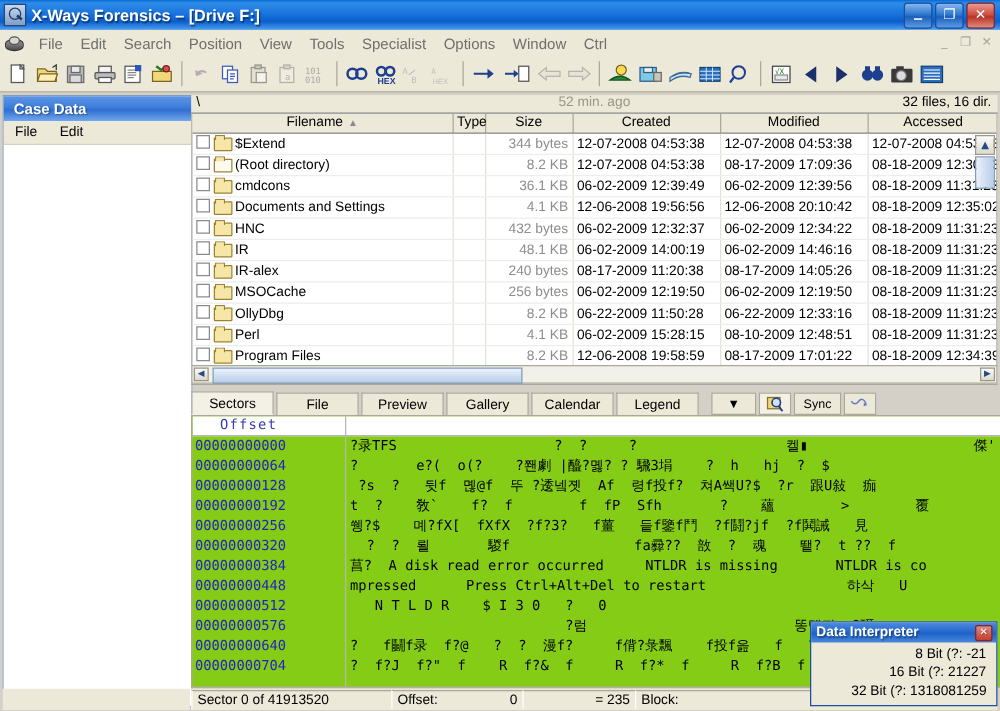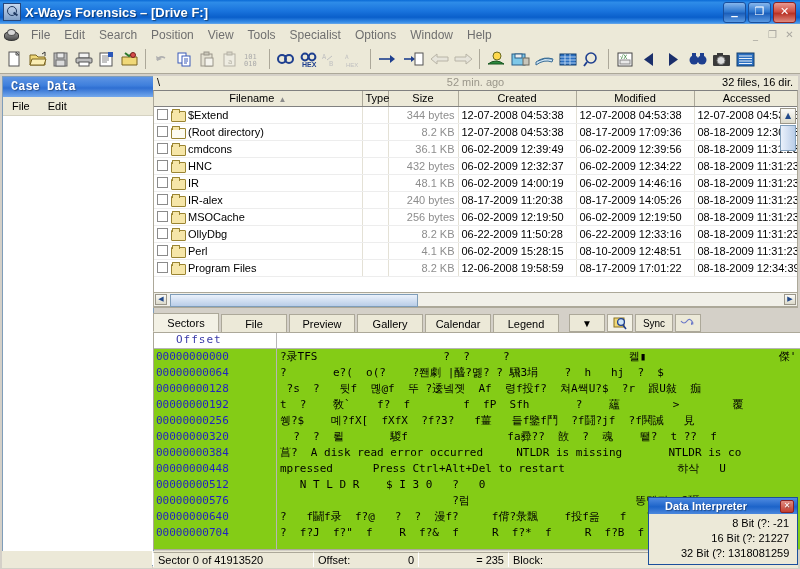--- a/index.html
+++ b/index.html
@@ -83,21 +83,20 @@
   .casepanel{
     position:absolute;left:2px;top:76px;width:150px;height:488px;
     border:1px solid #7f9db9;background:#fff;
   }
   .case-title{
     height:20px;
     background:linear-gradient(180deg,#5e95e4 0%,#3f7fdc 42%,#2f6fd2 55%,#74a8ec 100%);
     color:#fff;font-weight:bold;font-size:12px;
     display:flex;align-items:center;padding-left:8px;
     text-shadow:1px 1px 1px rgba(0,0,0,.35);
-    font-family:Liberation Mono, monospace;
   }
   .case-menu{height:18px;background:#ece9d8;display:flex;align-items:center;
     border-bottom:1px solid #d5d2c2;}
   .case-menu span{padding:0 9px;font-size:11px;color:#000;}
   .case-body{background:#fff;height:447px;}
 
   
   .pathbar{
     position:absolute;left:153px;top:76px;width:645px;height:14px;
     background:#ece9d8;font-size:11px;color:#000;
@@ -187,21 +186,21 @@
     background:linear-gradient(90deg,#eaf1fb,#b9cde8);border:1px solid #7f9db9;}
 
   
   .dinterp{
     position:absolute;left:648px;top:497px;width:150px;height:68px;
     border:1px solid #1b4f9c;background:#ece9d8;box-sizing:border-box;z-index:30;
   }
   .di-title{
     height:16px;background:linear-gradient(180deg,#4f8be0,#1c63c9 55%,#4b88dd);
     color:#fff;font-weight:bold;font-size:11px;display:flex;align-items:center;
-    padding-left:16px;text-shadow:1px 1px 1px rgba(0,0,0,.35);
+    padding-left:4px;text-shadow:1px 1px 1px rgba(0,0,0,.35);
   }
   .di-close{margin-left:auto;margin-right:3px;width:12px;height:11px;border-radius:2px;
     background:linear-gradient(180deg,#e08c82,#c33d2e);border:1px solid #8a2323;
     color:#fff;font-size:8px;line-height:10px;text-align:center;font-family:"DejaVu Sans",sans-serif;}
   .di-body{padding:2px 4px 0 0;font-size:11px;color:#000;}
   .di-row{height:15px;line-height:15px;text-align:right;padding-right:4px;white-space:nowrap;padding-left:32px;}
 
   
   .statusbar{
     position:absolute;left:153px;top:551px;width:645px;height:17px;
@@ -240,21 +239,21 @@
     <div class="menu-doc-icon"></div>
     <div class="menu-item">File</div>
     <div class="menu-item">Edit</div>
     <div class="menu-item">Search</div>
     <div class="menu-item">Position</div>
     <div class="menu-item">View</div>
     <div class="menu-item">Tools</div>
     <div class="menu-item">Specialist</div>
     <div class="menu-item">Options</div>
     <div class="menu-item">Window</div>
-    <div class="menu-item">Help</div>
+    <div class="menu-item">Ctrl</div>
     <div class="menu-right">
       <div class="mdi-btn">_</div>
       <div class="mdi-btn">❐</div>
       <div class="mdi-btn">✕</div>
     </div>
   </div>
 
   <div class="toolbar">
     <div style="width:3px"></div>
     <div class="tb">
@@ -514,20 +513,28 @@
           </tr>
           <tr>
             <td class="nm"><span class="cbx"></span><span class="folder"><i></i></span><span>cmdcons</span></td>
             <td class=""></td>
             <td class="sz">36.1 KB</td>
             <td class="dt2">06-02-2009  12:39:49</td>
             <td class="dt2">06-02-2009  12:39:56</td>
             <td class="dt2">08-18-2009  11:31:23</td>
           </tr>
           <tr>
+            <td class="nm"><span class="cbx"></span><span class="folder"><i></i></span><span>Documents and Settings</span></td>
+            <td class=""></td>
+            <td class="sz">4.1 KB</td>
+            <td class="dt2">12-06-2008  19:56:56</td>
+            <td class="dt2">12-06-2008  20:10:42</td>
+            <td class="dt2">08-18-2009  12:35:02</td>
+          </tr>
+          <tr>
             <td class="nm"><span class="cbx"></span><span class="folder"><i></i></span><span>HNC</span></td>
             <td class=""></td>
             <td class="sz">432 bytes</td>
             <td class="dt2">06-02-2009  12:32:37</td>
             <td class="dt2">06-02-2009  12:34:22</td>
             <td class="dt2">08-18-2009  11:31:23</td>
           </tr>
           <tr>
             <td class="nm"><span class="cbx"></span><span class="folder"><i></i></span><span>IR</span></td>
             <td class=""></td>

